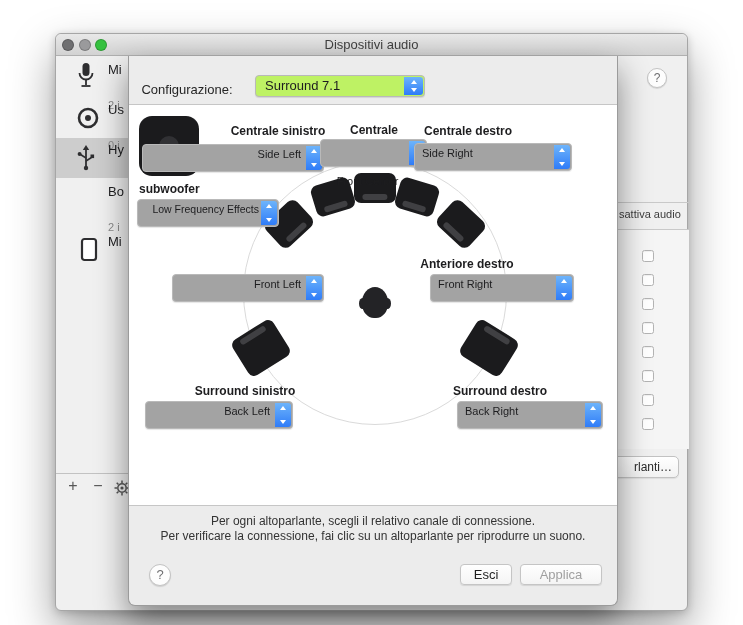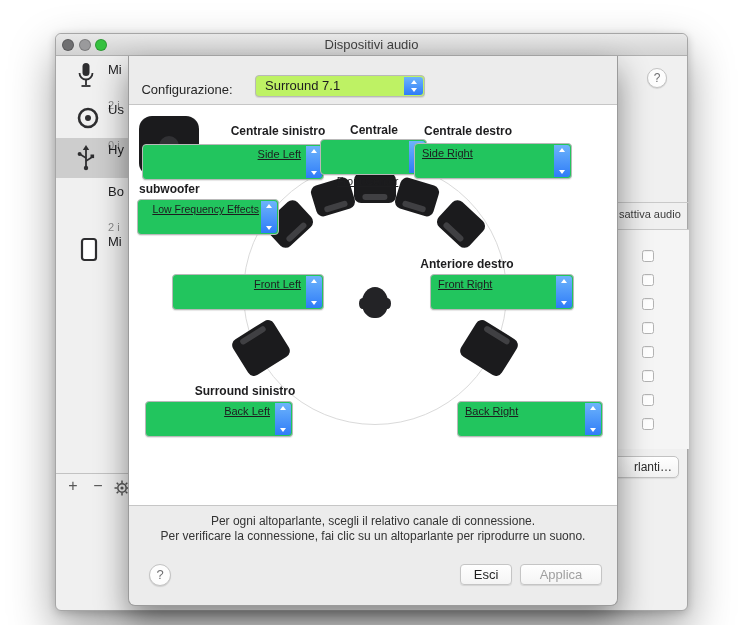--- a/index.html
+++ b/index.html
@@ -68,25 +68,24 @@
     background:#ececec; border:1px solid #9b9b9b; border-top:none;
     border-radius:0 0 7px 7px; z-index:10;
     box-shadow:0 14px 32px rgba(0,0,0,.45);
   }
   .cfg-label { position:absolute; left:0; top:26px; width:116px; text-align:center; font-size:13px; color:#262626; }
   .sheet-div1 { position:absolute; left:0; top:48px; width:100%; height:1px; background:#c6c6c6; }
   .sheet-div2 { position:absolute; left:0; top:449px; width:100%; height:1px; background:#c6c6c6; }
 
   
   .popup {
-    position:absolute; height:36px; background:#22c55e;
+    position:absolute; height:28px; background:#a3a3a3;
     border:1px solid #b9b9b9; border-radius:4px;
     font-size:11px; color:#1d1d1f; box-shadow:0 1px 1px rgba(0,0,0,.1);
     cursor:default;
-    text-decoration:underline;
   }
   .popup .pv { display:block; line-height:16px; padding:1px 22px 0 7px; white-space:nowrap; overflow:hidden; }
   .popup.ta-r .pv { text-align:right; }
   .popup.ta-c .pv { text-align:center; padding-right:19px;margin-top:32px; }
   .popup.tight .pv { padding:1px 19px 0 4px; font-size:10.5px; }
   .stepper {
     position:absolute; top:1px; right:1px; bottom:1px; width:16px;
     border-radius:0 3px 3px 0; background:linear-gradient(#6db4fb,#2f7cf8);
   }
   .stepper::before, .stepper::after {
@@ -267,20 +266,21 @@
           <span class="ear r"></span>
           <span class="face"></span>
       </div>
 
       <div class="ch-label" style="left:74px; top:19px;">Centrale sinistro</div>
       <div class="ch-label" style="left:170px; top:18px;">Centrale</div>
       <div class="ch-label" style="left:264px; top:19px;">Centrale destro</div>
       <div class="ch-label left-al" style="left:10px; top:77px;">subwoofer</div>
       <div class="ch-label" style="left:263px; top:152px;">Anteriore destro</div>
       <div class="ch-label" style="left:41px; top:279px;">Surround sinistro</div>
+      <div class="ch-label" style="left:296px; top:279px;">Surround destro</div>
 
       <div class="popup dg-popup ta-r" style="left:13px; top:39px; width:182px;">
         <span class="pv">Side Left</span>
           <span class="stepper"></span>
       </div>
       <div class="popup dg-popup ta-c" style="left:191px; top:34px; width:107px;">
         <span class="pv">Front Center</span>
           <span class="stepper"></span>
       </div>
       <div class="popup dg-popup" style="left:285px; top:38px; width:158px;">

